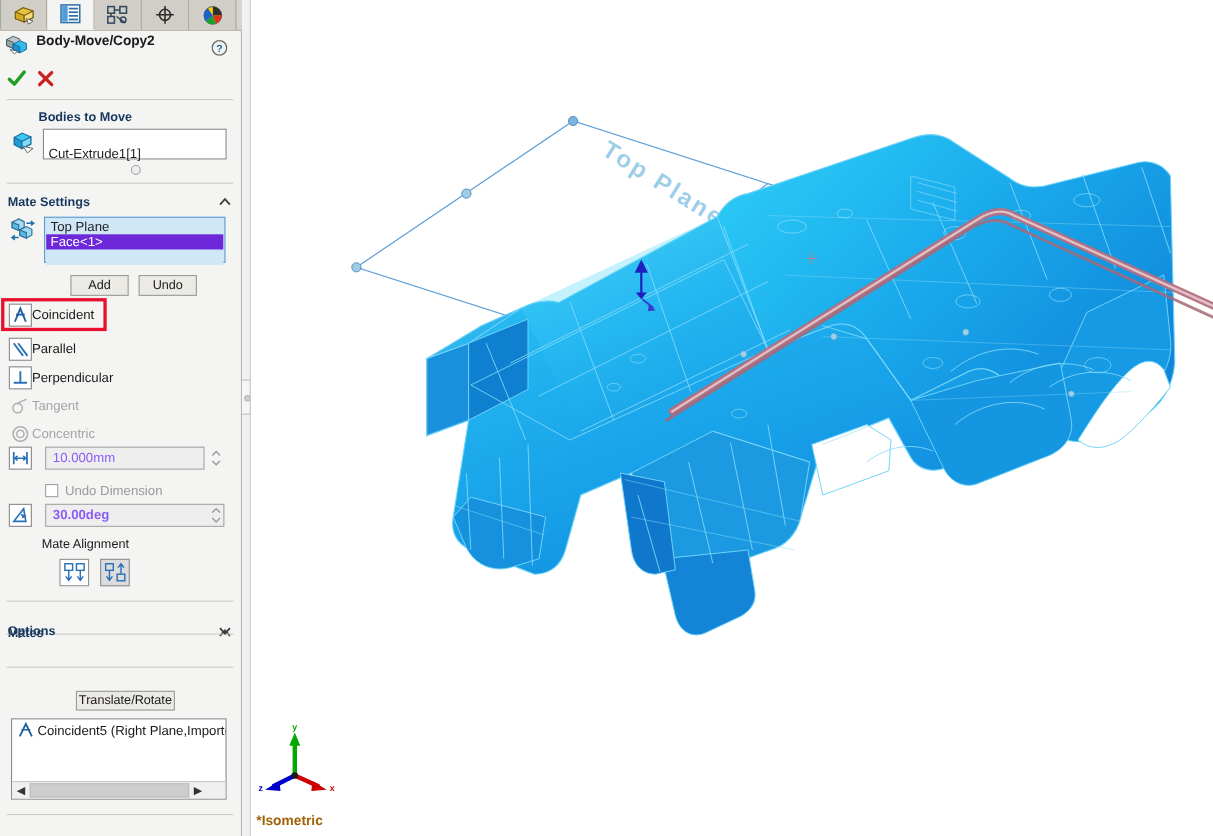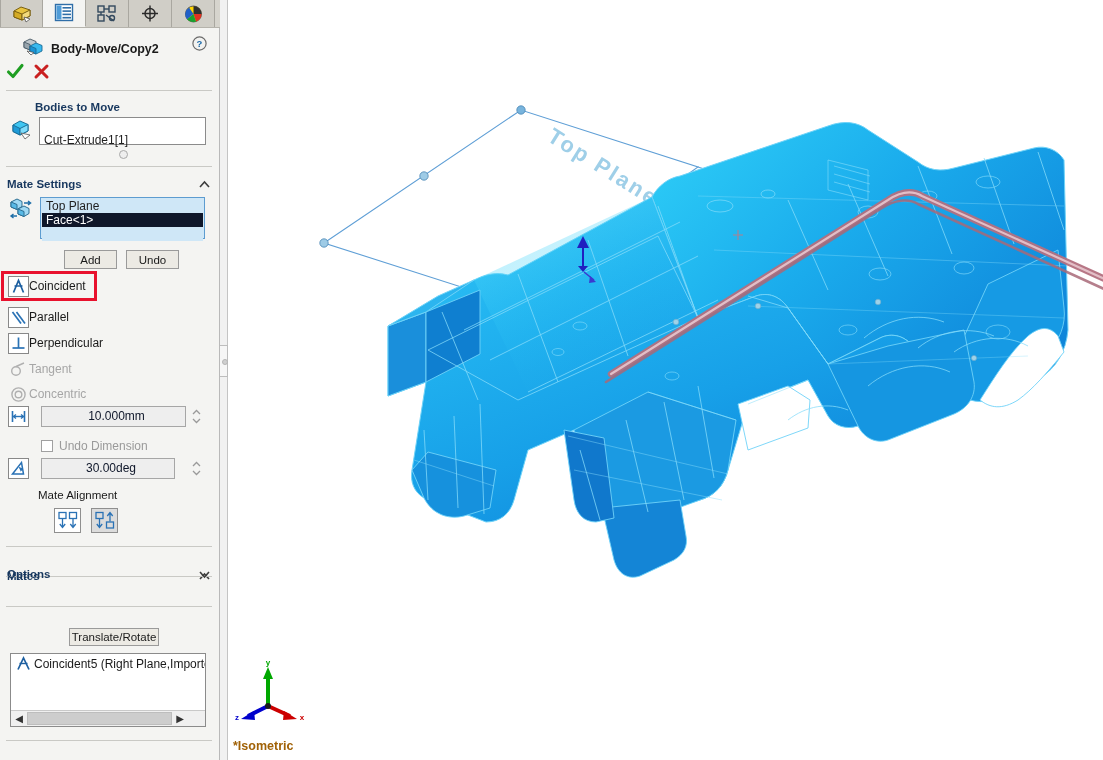--- a/index.html
+++ b/index.html
@@ -49,23 +49,23 @@
     background: #f4f4f2;
     border-bottom: 1px solid #f4f4f2;
     height: 28px;
   }
 
   
   .pm-title {
     position: absolute;
     left: 0; top: 30px;
     width: 220px; height: 26px;
-    display: flex; align-items: flex-end;
-    box-sizing: border-box;
-    padding-left: 22px;
+    display: flex; align-items: flex-start;
+    box-sizing: border-box;
+    padding-left: 4px;
   }
   .pm-title-text {
     font-size: 12.5px;
     font-weight: bold;
     color: #1a1a1a;
     margin-left: 7px;
     letter-spacing: -0.1px;
   }
   .help-btn {
     position: absolute;
@@ -120,21 +120,21 @@
     white-space: nowrap;
     overflow: hidden;
   }
   .selbox.mate {
     border: 1px solid #5d9cd0;
     background: #cfe7f7;
     padding: 1px;
   }
   .selbox.mate .row { background: #cfe7f7; }
   .selbox.mate .row.sel {
-    background: #0f172a;
+    background: #6d28d9;
     color: #ffffff;
   }
   .grip-dot {
     position: absolute;
     width: 7px; height: 7px;
     border-radius: 50%;
     border: 1px solid #a8a8a8;
     background: #eeeeee;
   }
 
@@ -185,26 +185,25 @@
     background: transparent;
   }
 
   
   .numfield {
     position: absolute;
     background: #eeeeee;
     border: 1px solid #a6a6a6;
     box-sizing: border-box;
     font-size: 12px;
-    color: #0f172a;
+    color: #8b5cf6;
     padding-left: 6px;
     line-height: 19px;
     height: 21px;
     white-space: nowrap;
-    text-align: center;
   }
   .spinner {
     position: absolute;
     width: 13px; height: 21px;
   }
   .checkrow {
     position: absolute;
     display: flex; align-items: center;
   }
   .chkbox {
@@ -516,21 +515,21 @@
       <span class="chkbox"></span>
       <span class="chklabel">Undo Dimension</span>
     </div>
 
     <div class="mate-icon-box" style="position:absolute;left:8px;top:458px;">
       <svg width="17" height="17" viewBox="0 0 17 17">
         <path d="M2.5 14 L11.5 2.5 L13.5 14 Z" fill="none" stroke="#2a72b5" stroke-width="1.5"></path>
         <path d="M9 7.5 L13 9 L10.5 11" fill="#2a72b5" stroke="#2a72b5" stroke-width="1"></path>
       </svg>
     </div>
-    <div class="numfield" style="left:41px;top:458px;width:134px;">30.00deg</div>
+    <div class="numfield" style="left:41px;top:458px;width:163px;font-weight:bold;">30.00deg</div>
     <div class="spinner" style="left:190px;top:458px;">
       <svg width="13" height="21" viewBox="0 0 13 21">
         <path d="M3 8 L6.5 4.5 L10 8" fill="none" stroke="#9a9a9a" stroke-width="1.3"></path>
         <path d="M3 13 L6.5 16.5 L10 13" fill="none" stroke="#9a9a9a" stroke-width="1.3"></path>
       </svg>
     </div>
 
     <span class="align-label" style="left:38px;top:489px;">Mate Alignment</span>
     <div class="align-btn" style="left:54px;top:508px;">
       <svg width="20" height="19" viewBox="0 0 20 19">

